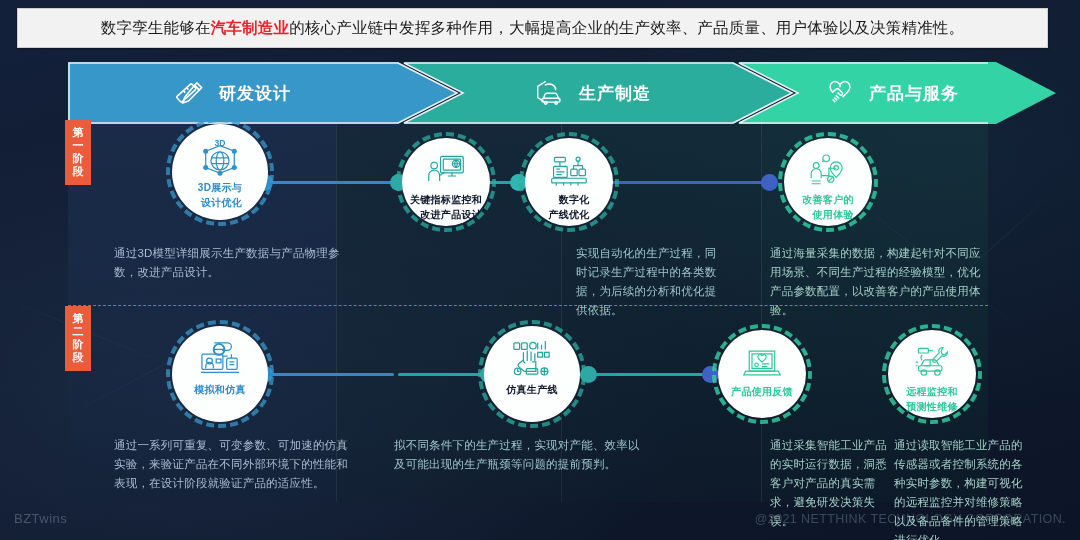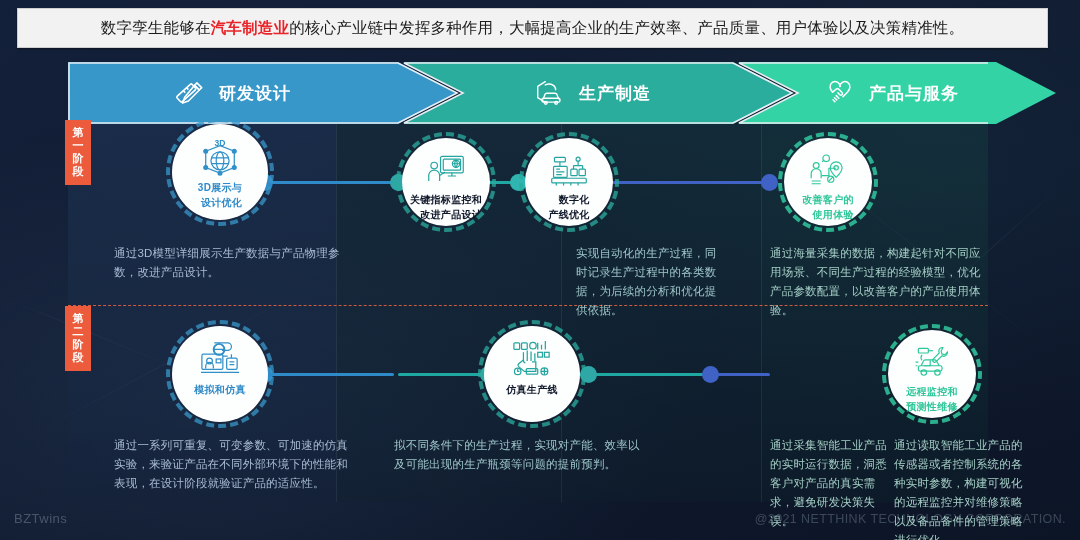--- a/index.html
+++ b/index.html
@@ -340,20 +340,36 @@
           <circle cx="36" cy="34" r="3.6"></circle>
           <path d="M32.5 34 h7 M36 30.5 v7"></path>
         </svg>
       </div>
       <div class="cap">
         <span>仿真生产线</span>
       </div>
     </div>
     <div class="desc t" style="left:326px;top:312px;width:252px;">拟不同条件下的生产过程，实现对产能、效率以及可能出现的生产瓶颈等问题的提前预判。</div>
 
+    <div class="cir mint small" style="left:650px;top:206px;width:88px;height:88px;">
+      <div class="ring" style="border:4px dashed rgba(51,211,166,.8);"></div>
+      <div class="icon">
+        <svg viewBox="0 0 44 38" fill="none" stroke="#2cc79a" stroke-width="1.3">
+          <path d="M8 6 h28 v22 H8 Z"></path>
+          <path d="M11 9 h22 v16 H11 Z"></path>
+          <path d="M22 11 c1.4-2 4.6-1.3 4.6 1.2 C26.6 14.6 22 17.8 22 17.8 s-4.6-3.2-4.6-5.6 C17.4 9.7 20.6 9 22 11 Z"></path>
+          <circle cx="16" cy="21" r="2"></circle>
+          <path d="M22 20 h8 M22 23 h6"></path>
+          <path d="M4 28 h36 l2 4 H2 Z"></path>
+        </svg>
+      </div>
+      <div class="cap">
+        <span>产品使用反馈</span>
+      </div>
+    </div>
     <div class="desc m" style="left:702px;top:312px;width:120px;">通过采集智能工业产品的实时运行数据，洞悉客户对产品的真实需求，避免研发决策失误。</div>
 
     <div class="cir mint small" style="left:820px;top:206px;width:88px;height:88px;">
       <div class="ring" style="border:4px dashed rgba(51,211,166,.8);"></div>
       <div class="icon">
         <svg viewBox="0 0 44 38" fill="none" stroke="#2cc79a" stroke-width="1.3">
           <rect x="7" y="3" width="11" height="5" rx="1"></rect>
           <path d="M18 5.5 h5"></path>
           <path d="M34 2 a4 4 0 0 0-4 6 l-7 7 a2.2 2.2 0 0 0 3 3 l7-7 a4 4 0 0 0 6-4 l-3 3 -3-1 -1-3 Z"></path>
           <path d="M11 10 c-1.5 2 -1.5 4 0 6"></path>

